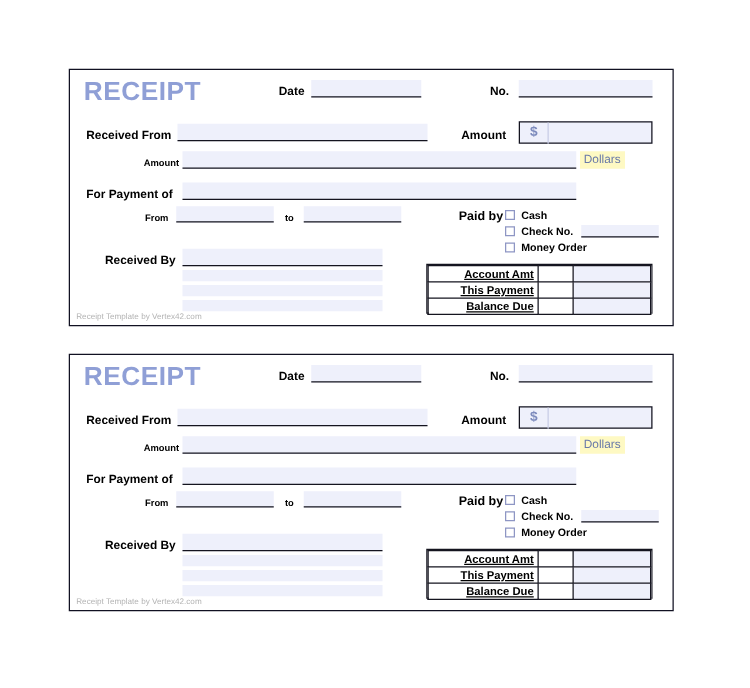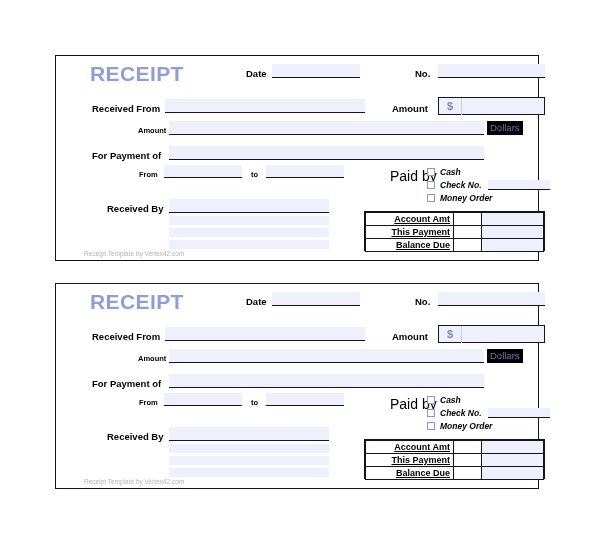--- a/index.html
+++ b/index.html
@@ -24,21 +24,20 @@
 
   
   .receipt {
     position: absolute;
     left: 55px;
     width: 484px;
     height: 206px;
     border: 1.6px solid #111122;
     background: #ffffff;
     box-sizing: border-box;
-    padding-left: 23px;
   }
   .receipt-1 { top: 55px; }
   .receipt-2 { top: 283px; }
 
   .inner {
     position: relative;
     width: 100%;
     height: 100%;
   }
 
@@ -101,40 +100,39 @@
   }
   .amt-input {
     flex: 1;
     height: 100%;
   }
 
   .dollars {
     position: absolute;
     font-size: 9.5px;
     color: #6a7aa8;
-    background: #000000;
+    background: #fef9c3;
     padding: 1px 3px 1px 3px;
     line-height: 12px;
     white-space: nowrap;
   }
 
   
   .paidby-lbl {
     position: absolute;
-    font-size: 14px;
-    font-weight: normal;
+    font-size: 10px;
+    font-weight: bold;
     color: #000000;
     white-space: nowrap;
   }
   .cb-row {
     position: absolute;
     display: flex;
     align-items: center;
     height: 11px;
-    font-style: italic;
   }
   .cb {
     width: 8px;
     height: 8px;
     border: 1px solid #8e96c4;
     background: #ffffff;
     box-sizing: border-box;
     margin-right: 5px;
     flex: none;
   }

